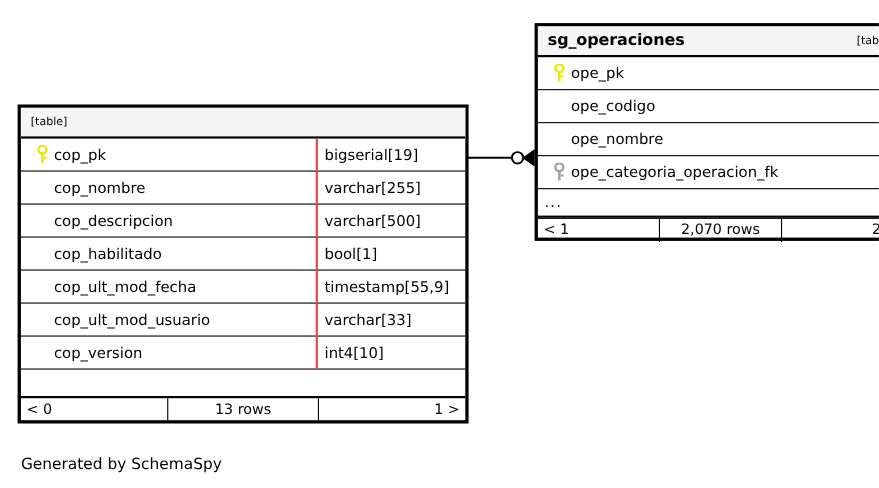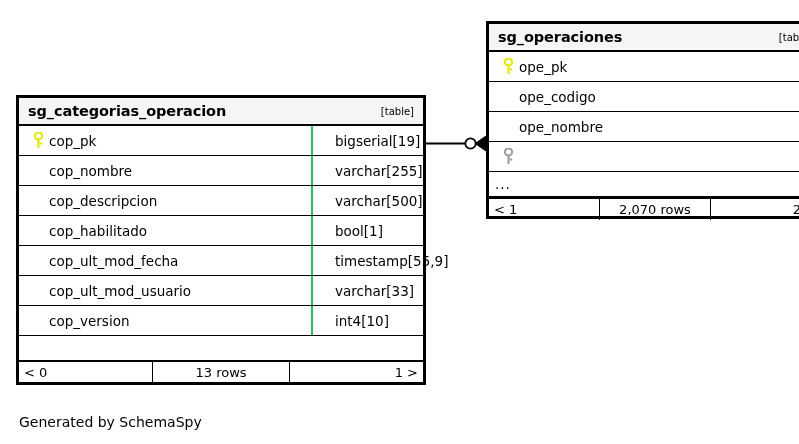--- a/index.html
+++ b/index.html
@@ -73,26 +73,26 @@
     display: flex;
     align-items: center;
     padding-left: 8px;
     font-size: 13.5px;
     white-space: nowrap;
     min-width: 0;
   }
   .col-type {
     box-sizing: border-box;
     flex: 0 0 auto;
-    width: 112px;
-    display: flex;
-    align-items: center;
-    padding-left: 22px;
+    width: 136px;
+    display: flex;
+    align-items: center;
+    padding-left: 6px;
     font-size: 13.5px;
-    border-left: 2px solid #22c55e;
+    border-left: 2px solid #ef4444;
     white-space: nowrap;
   }
 
   
   .key-slot {
     flex: 0 0 22px;
     display: flex;
     align-items: center;
     justify-content: center;
   }
@@ -145,21 +145,20 @@
   }
 </style>
 </head>
 <body>
 
 <div class="canvas">
 
   <div class="entity" style="left:16px; top:95px; width:410px; height:290px;">
 
     <div class="entity-header">
-      <span class="entity-title">sg_categorias_operacion</span>
       <span class="entity-kind">[table]</span>
     </div>
 
     <div class="entity-body">
 
       <div class="col-row">
         <div class="col-name">
           <span class="key-slot">
             <svg width="11" height="17" viewBox="0 0 11 17" aria-hidden="true">
               <circle cx="5.5" cy="4" r="3.6" fill="none" stroke="#e8e800" stroke-width="2.2"></circle>
@@ -268,20 +267,21 @@
 
       <div class="col-row">
         <div class="col-name">
           <span class="key-slot">
             <svg width="11" height="17" viewBox="0 0 11 17" aria-hidden="true">
               <circle cx="5.5" cy="4" r="3.6" fill="none" stroke="#a0a0a0" stroke-width="2.2"></circle>
               <rect x="4.4" y="6.5" width="2.2" height="9.5" fill="#a0a0a0"></rect>
               <rect x="6.6" y="10.5" width="2.6" height="2" fill="#a0a0a0"></rect>
             </svg>
           </span>
+          <span>ope_categoria_operacion_fk</span>
         </div>
       </div>
 
       <div class="ellipsis-row">...</div>
 
     </div>
 
     <div class="entity-footer thin-top">
       <div class="foot-cell foot-prev">&lt; 1</div>
       <div class="foot-cell foot-mid">2,070 rows</div>

